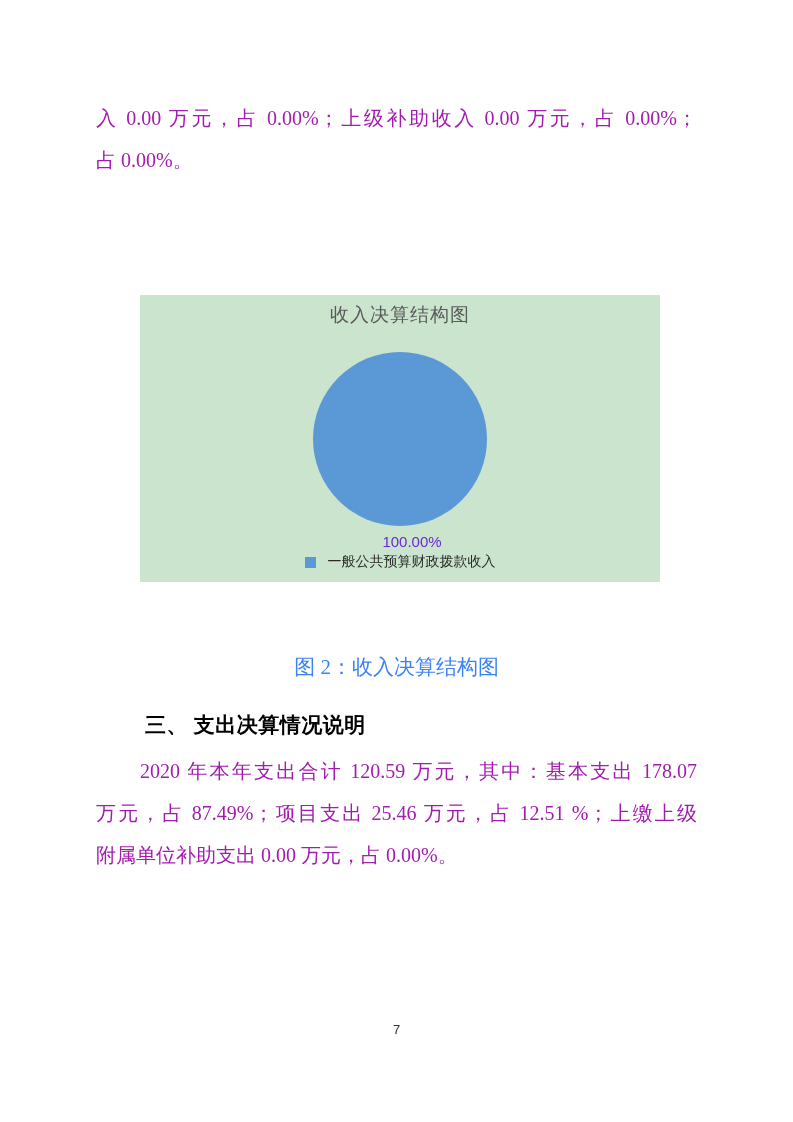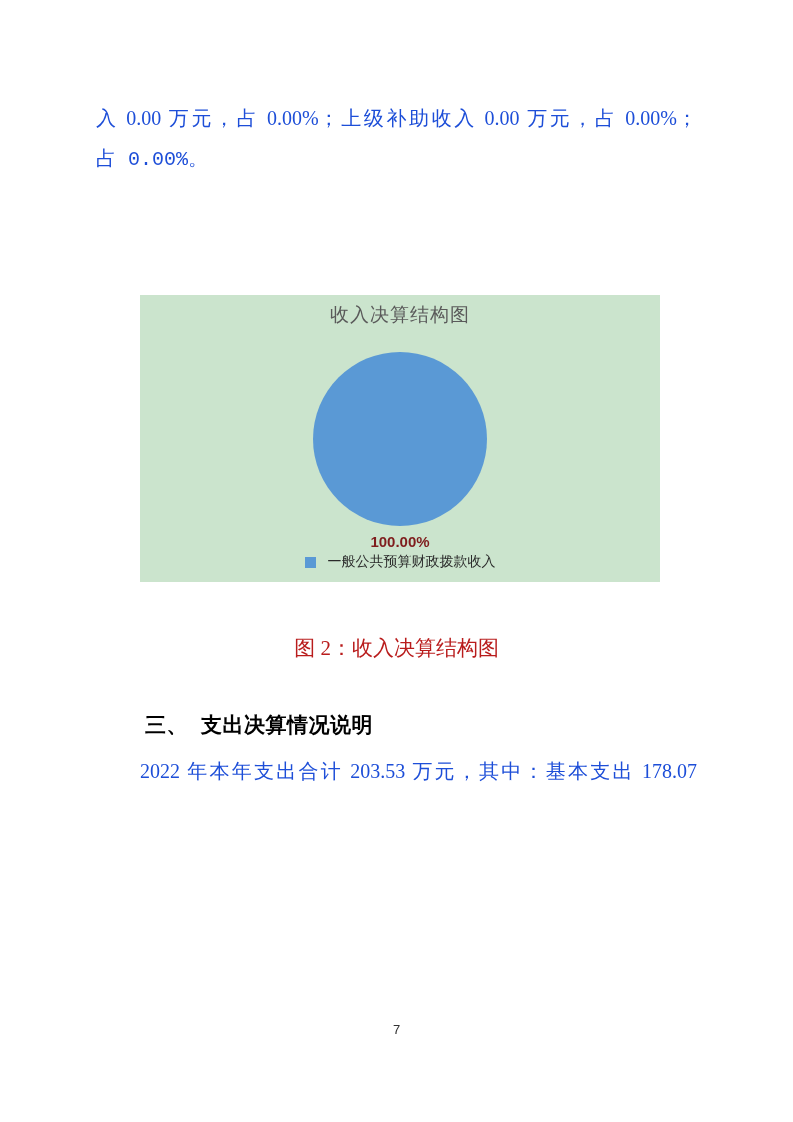--- a/index.html
+++ b/index.html
@@ -13,34 +13,33 @@
     overflow: hidden;
     font-family: "Liberation Serif", "DejaVu Serif", serif;
     color: #1a1a1a;
   }
   .para {
     position: absolute;
     left: 96px;
     width: 601px;
     font-size: 20px;
     line-height: 42px;
-    color: #1d4ed8;
+    color: #a21caf;
   }
   .para .line {
     text-align: justify;
     text-align-last: justify;
     text-justify: inter-ideograph;
     white-space: normal;
     overflow: hidden;
     height: 42px;
   }
   .para .line.last {
     text-align: left;
     text-align-last: left;
-    font-family: Liberation Mono, monospace;
   }
   .para .line.indent { text-indent: 44px; }
 
   .chart-block {
     position: absolute;
     left: 140px;
     top: 295px;
     width: 520px;
     height: 287px;
   }
@@ -59,26 +58,26 @@
     position: absolute;
     left: 173px;
     top: 57px;
     width: 174px;
     height: 174px;
     border-radius: 50%;
   }
   .pie-label {
     position: absolute;
     top: 238px;
-    left: 0;
+    left: 12px;
     width: 100%;
     text-align: center;
     font-size: 15px;
-    font-weight: 700;
-    color: #7f1d1d;
+    font-weight: 400;
+    color: #6d28d9;
     font-family: "Liberation Sans", "DejaVu Sans", sans-serif;
   }
   .legend {
     position: absolute;
     top: 258px;
     left: 0;
     width: 100%;
     display: flex;
     justify-content: center;
     align-items: center;
@@ -89,35 +88,35 @@
     height: 11px;
     display: inline-block;
   }
   .legend-label {
     font-size: 14px;
     color: #2a2a2a;
     font-family: "Liberation Serif", "DejaVu Serif", serif;
   }
   .caption {
     position: absolute;
-    top: 634px;
+    top: 653px;
     left: 0;
     width: 100%;
     text-align: center;
     font-size: 21px;
-    color: #b91c1c;
+    color: #3b82f6;
   }
   .section-heading {
     position: absolute;
     top: 711px;
     left: 145px;
     font-size: 21px;
     font-weight: bold;
     color: #000;
-    font-family: Liberation Mono, monospace;
+    font-family: Liberation Serif, serif;
     letter-spacing: 0.5px;
   }
   .page-number {
     position: absolute;
     top: 1022px;
     left: 0;
     width: 100%;
     text-align: center;
     font-size: 13px;
     color: #333;
@@ -142,18 +141,20 @@
       <span class="legend-swatch" style="background: rgb(90, 153, 213);"></span>
       <span class="legend-label">一般公共预算财政拨款收入</span>
     </div>
   </div>
 
   <div class="caption">图 2：收入决算结构图</div>
 
   <div class="section-heading">三、 支出决算情况说明</div>
 
   <div class="para" style="top: 750px;">
-    <div class="line indent">2022 年本年支出合计 203.53 万元，其中：基本支出 178.07</div>
+    <div class="line indent">2020 年本年支出合计 120.59 万元，其中：基本支出 178.07</div>
+    <div class="line">万元，占 87.49%；项目支出 25.46 万元，占 12.51 %；上缴上级</div>
+    <div class="line last">附属单位补助支出 0.00 万元，占 0.00%。</div>
   </div>
 
   <div class="page-number">7</div>
 
 </div>
 
 </body></html>

